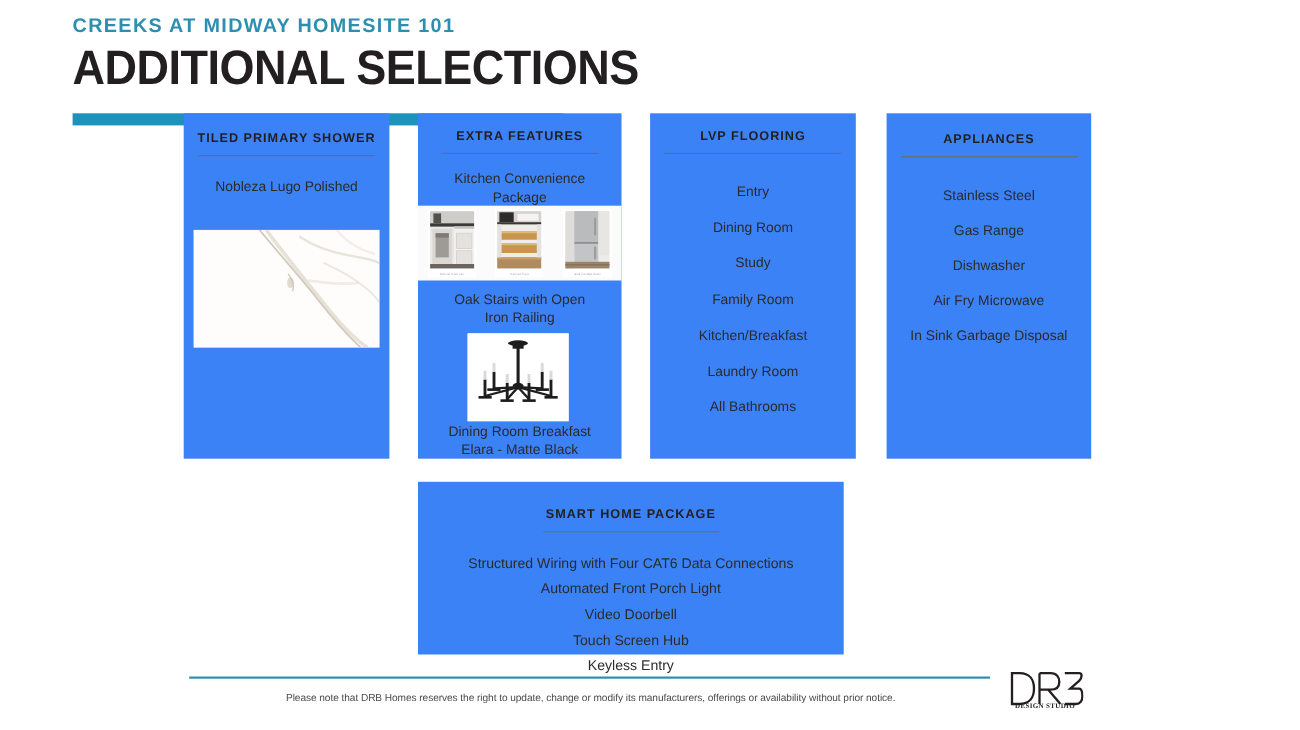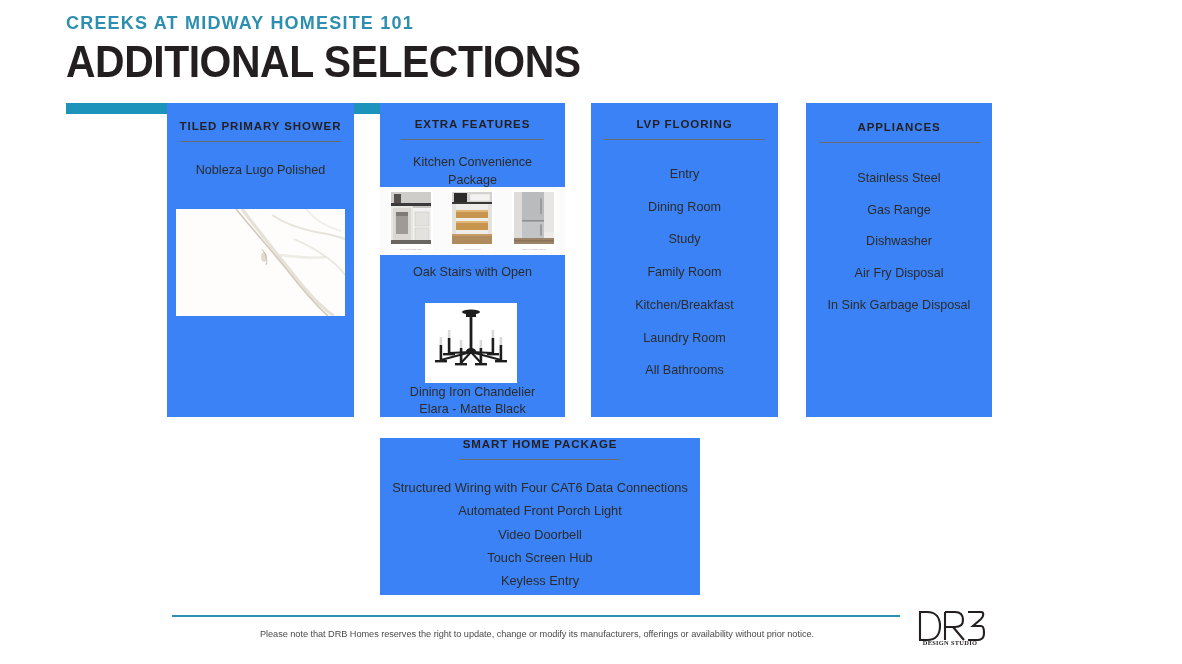--- a/index.html
+++ b/index.html
@@ -106,21 +106,21 @@
   #card-lvp .rule{width:161px;}
   #lvp-list{margin-top:27px;}
 
   
   #card-appl{left:806px;top:103px;width:186px;height:314px;padding-top:18px;}
   #card-appl .rule{width:161px;}
   #appl-list{margin-top:28px;}
   #appl-list .line{margin-top:16px;}
 
   
-  #card-smart{left:380px;top:438px;width:320px;height:157px;padding-top:0;}
+  #card-smart{left:380px;top:438px;width:387px;height:157px;padding-top:24px;}
   #card-smart .rule{width:160px;}
   #smart-list{margin-top:16px;}
   #smart-list .line{margin-top:0;margin-bottom:0;font-size:12.8px;line-height:1.82;}
 
   
   #footer-rule{
     position:absolute;left:172px;top:615px;width:728px;height:2px;
     background:#2d8fb0;
   }
   #disclaimer{
@@ -235,20 +235,21 @@
         <rect x="32" y="2" width="10" height="40" fill="#e8e6e3"></rect>
         <rect x="2" y="48" width="40" height="6" fill="#9c8468"></rect>
         <rect x="2" y="50" width="40" height="1.4" fill="#8a7258"></rect>
       </svg>
       <div class="kthumb-cap">Built In Fridge Panel</div>
     </div>
   </div>
 
   <div id="stairs-label">
     <div class="line">Oak Stairs with Open</div>
+    <div class="line">Iron Railing</div>
   </div>
 
   <div id="chand-img">
     <svg width="92" height="80" viewBox="0 0 92 80">
       <rect width="92" height="80" fill="#ffffff"></rect>
       <ellipse cx="46" cy="9" rx="9" ry="2.6" fill="#1d1d1d"></ellipse>
       <rect x="41" y="9" width="10" height="5" fill="#1d1d1d"></rect>
       <rect x="44.6" y="13" width="2.8" height="34" fill="#1d1d1d"></rect>
       <ellipse cx="46" cy="48" rx="5" ry="3" fill="#1d1d1d"></ellipse>
       <g stroke="#1d1d1d" stroke-width="2.1" fill="none">
@@ -278,21 +279,21 @@
         <rect x="74.6" y="34" width="2.6" height="8"></rect>
         <rect x="22.8" y="27" width="2.6" height="8"></rect>
         <rect x="66.6" y="27" width="2.6" height="8"></rect>
         <rect x="34.8" y="37" width="2.6" height="8"></rect>
         <rect x="54.6" y="37" width="2.6" height="8"></rect>
       </g>
     </svg>
   </div>
 
   <div id="chand-label">
-    <div class="line">Dining Iron Chandelier</div>
+    <div class="line">Dining Room Breakfast</div>
     <div class="line">Elara - Matte Black</div>
   </div>
 </div>
 
 <div class="card" id="card-lvp">
   <div class="card-title">LVP FLOORING</div>
   <div class="rule"></div>
   <div class="list" id="lvp-list">
     <div class="line">Entry</div>
     <div class="line">Dining Room</div>
@@ -304,21 +305,21 @@
   </div>
 </div>
 
 <div class="card" id="card-appl">
   <div class="card-title">APPLIANCES</div>
   <div class="rule"></div>
   <div class="list" id="appl-list">
     <div class="line">Stainless Steel</div>
     <div class="line">Gas Range</div>
     <div class="line">Dishwasher</div>
-    <div class="line">Air Fry Disposal</div>
+    <div class="line">Air Fry Microwave</div>
     <div class="line">In Sink Garbage Disposal</div>
   </div>
 </div>
 
 <div class="card" id="card-smart">
   <div class="card-title">SMART HOME PACKAGE</div>
   <div class="rule"></div>
   <div class="list" id="smart-list">
     <div class="line">Structured Wiring with Four CAT6 Data Connections</div>
     <div class="line">Automated Front Porch Light</div>

